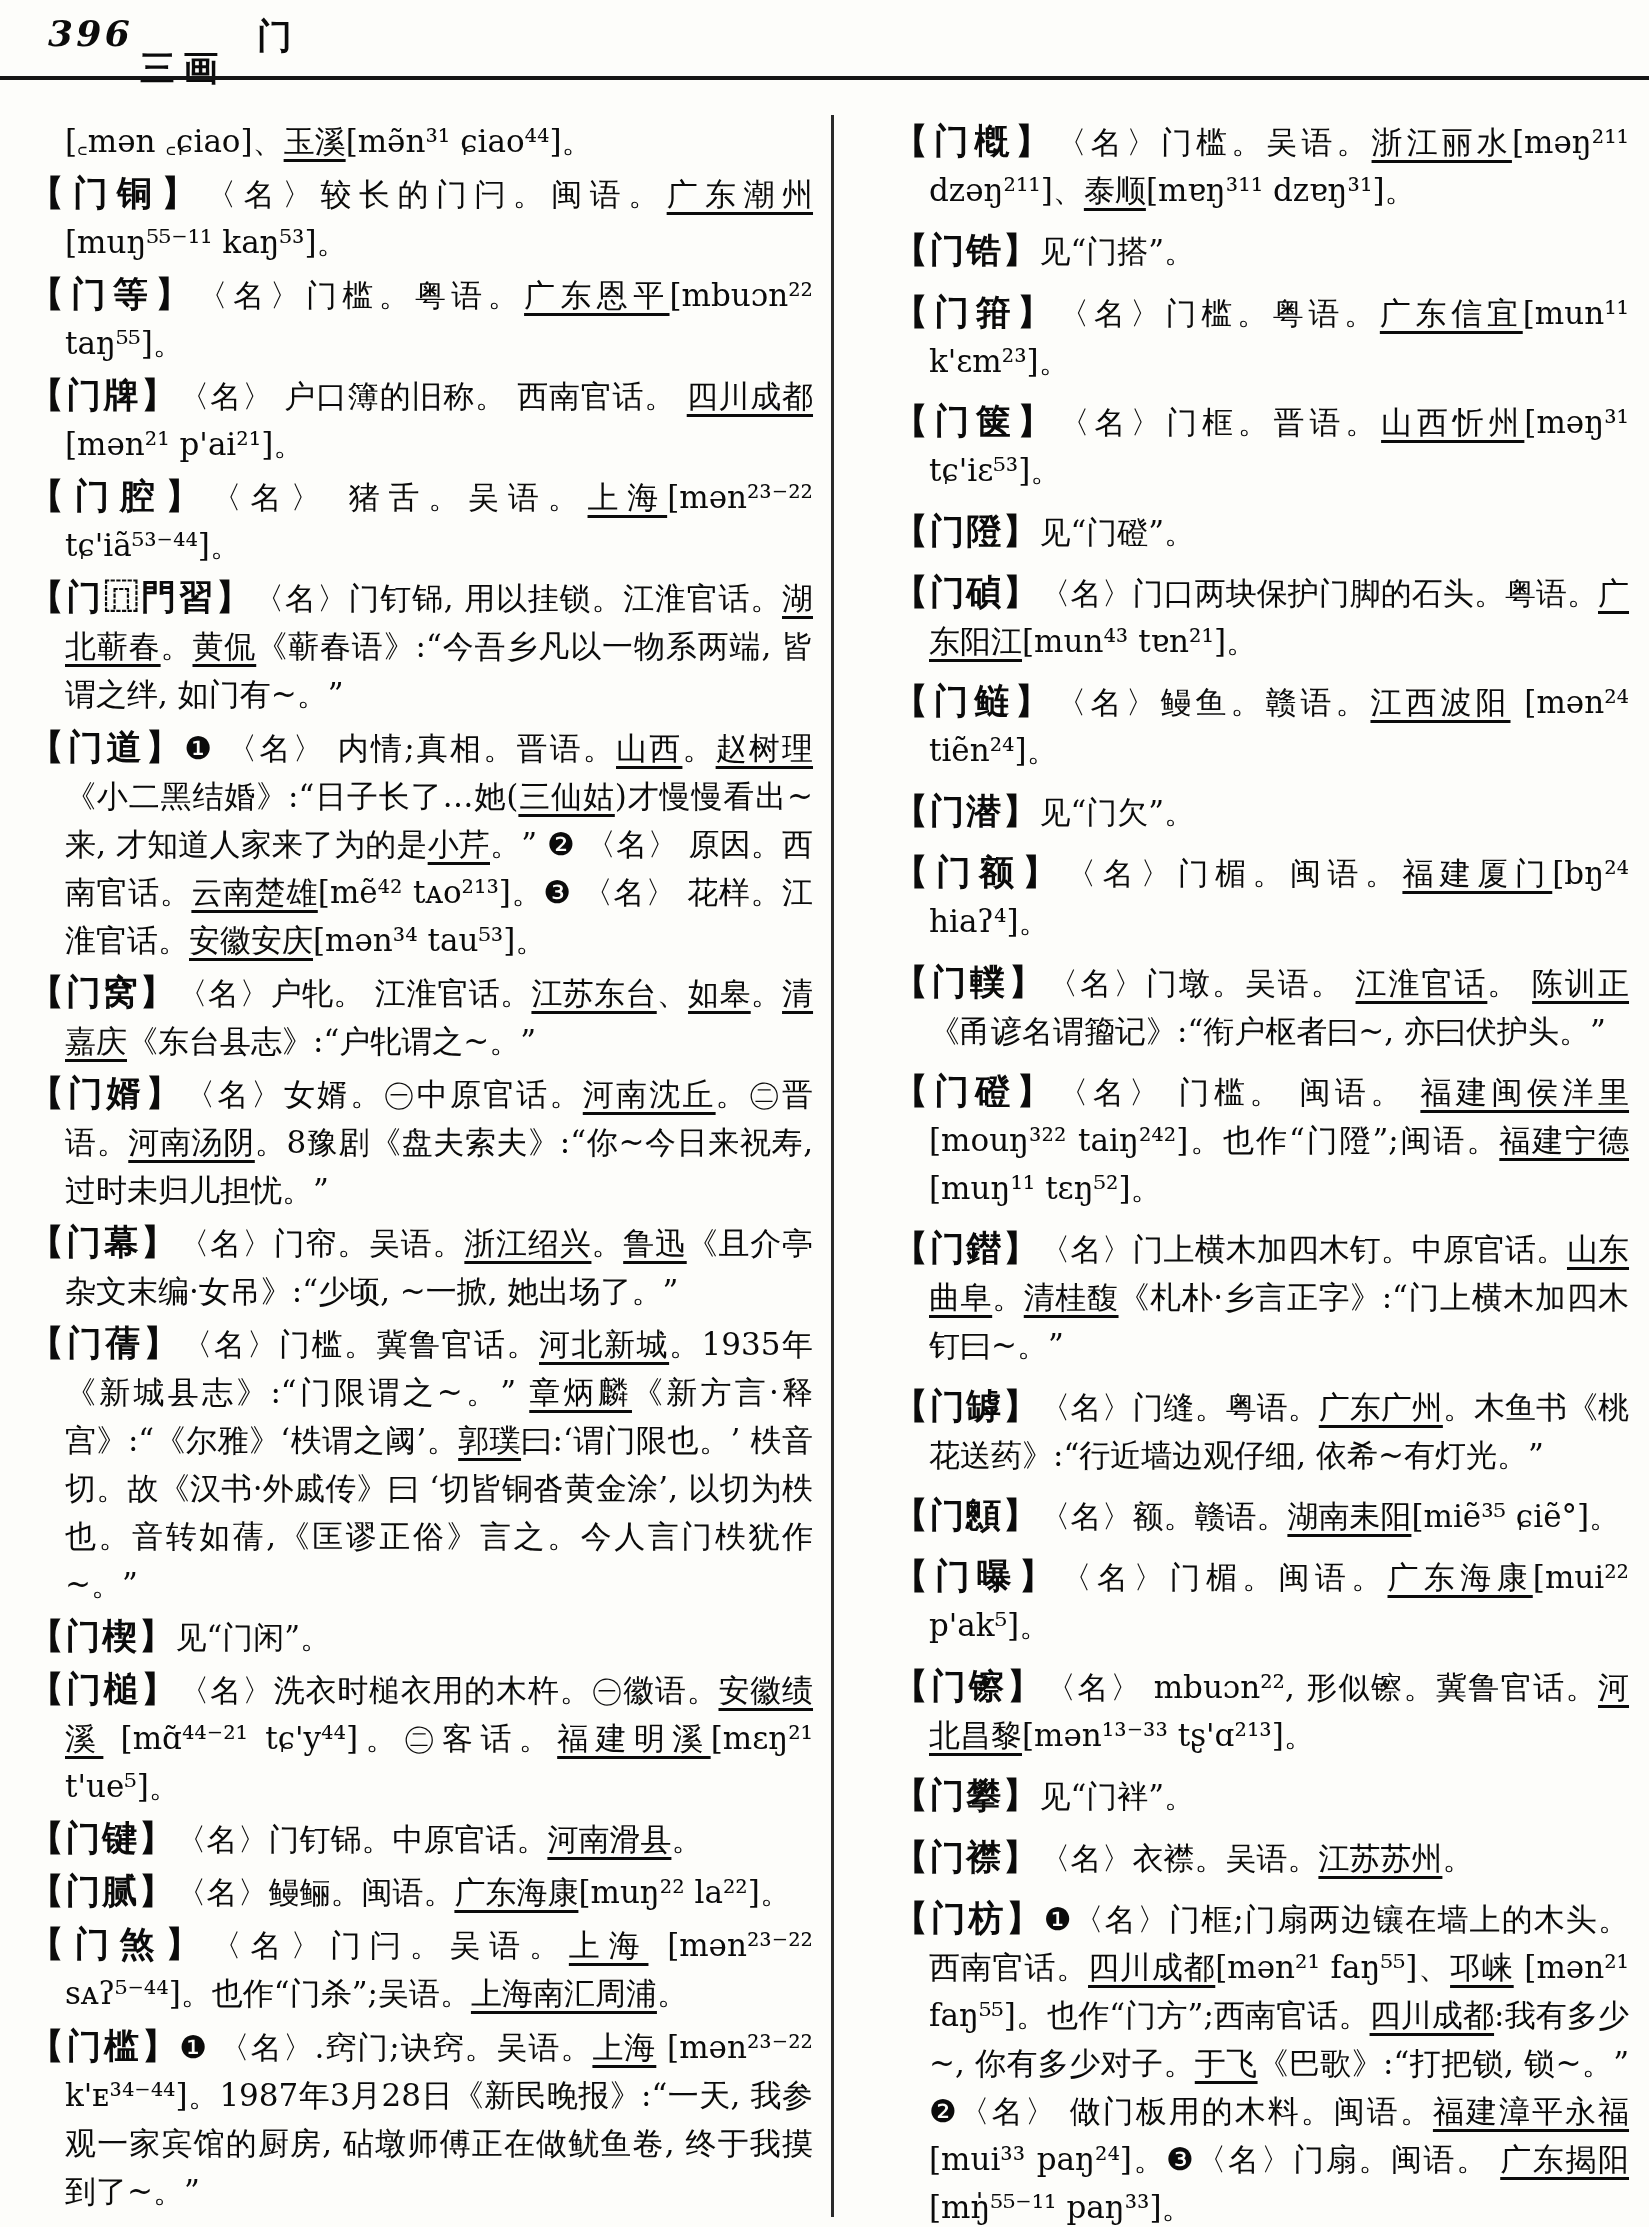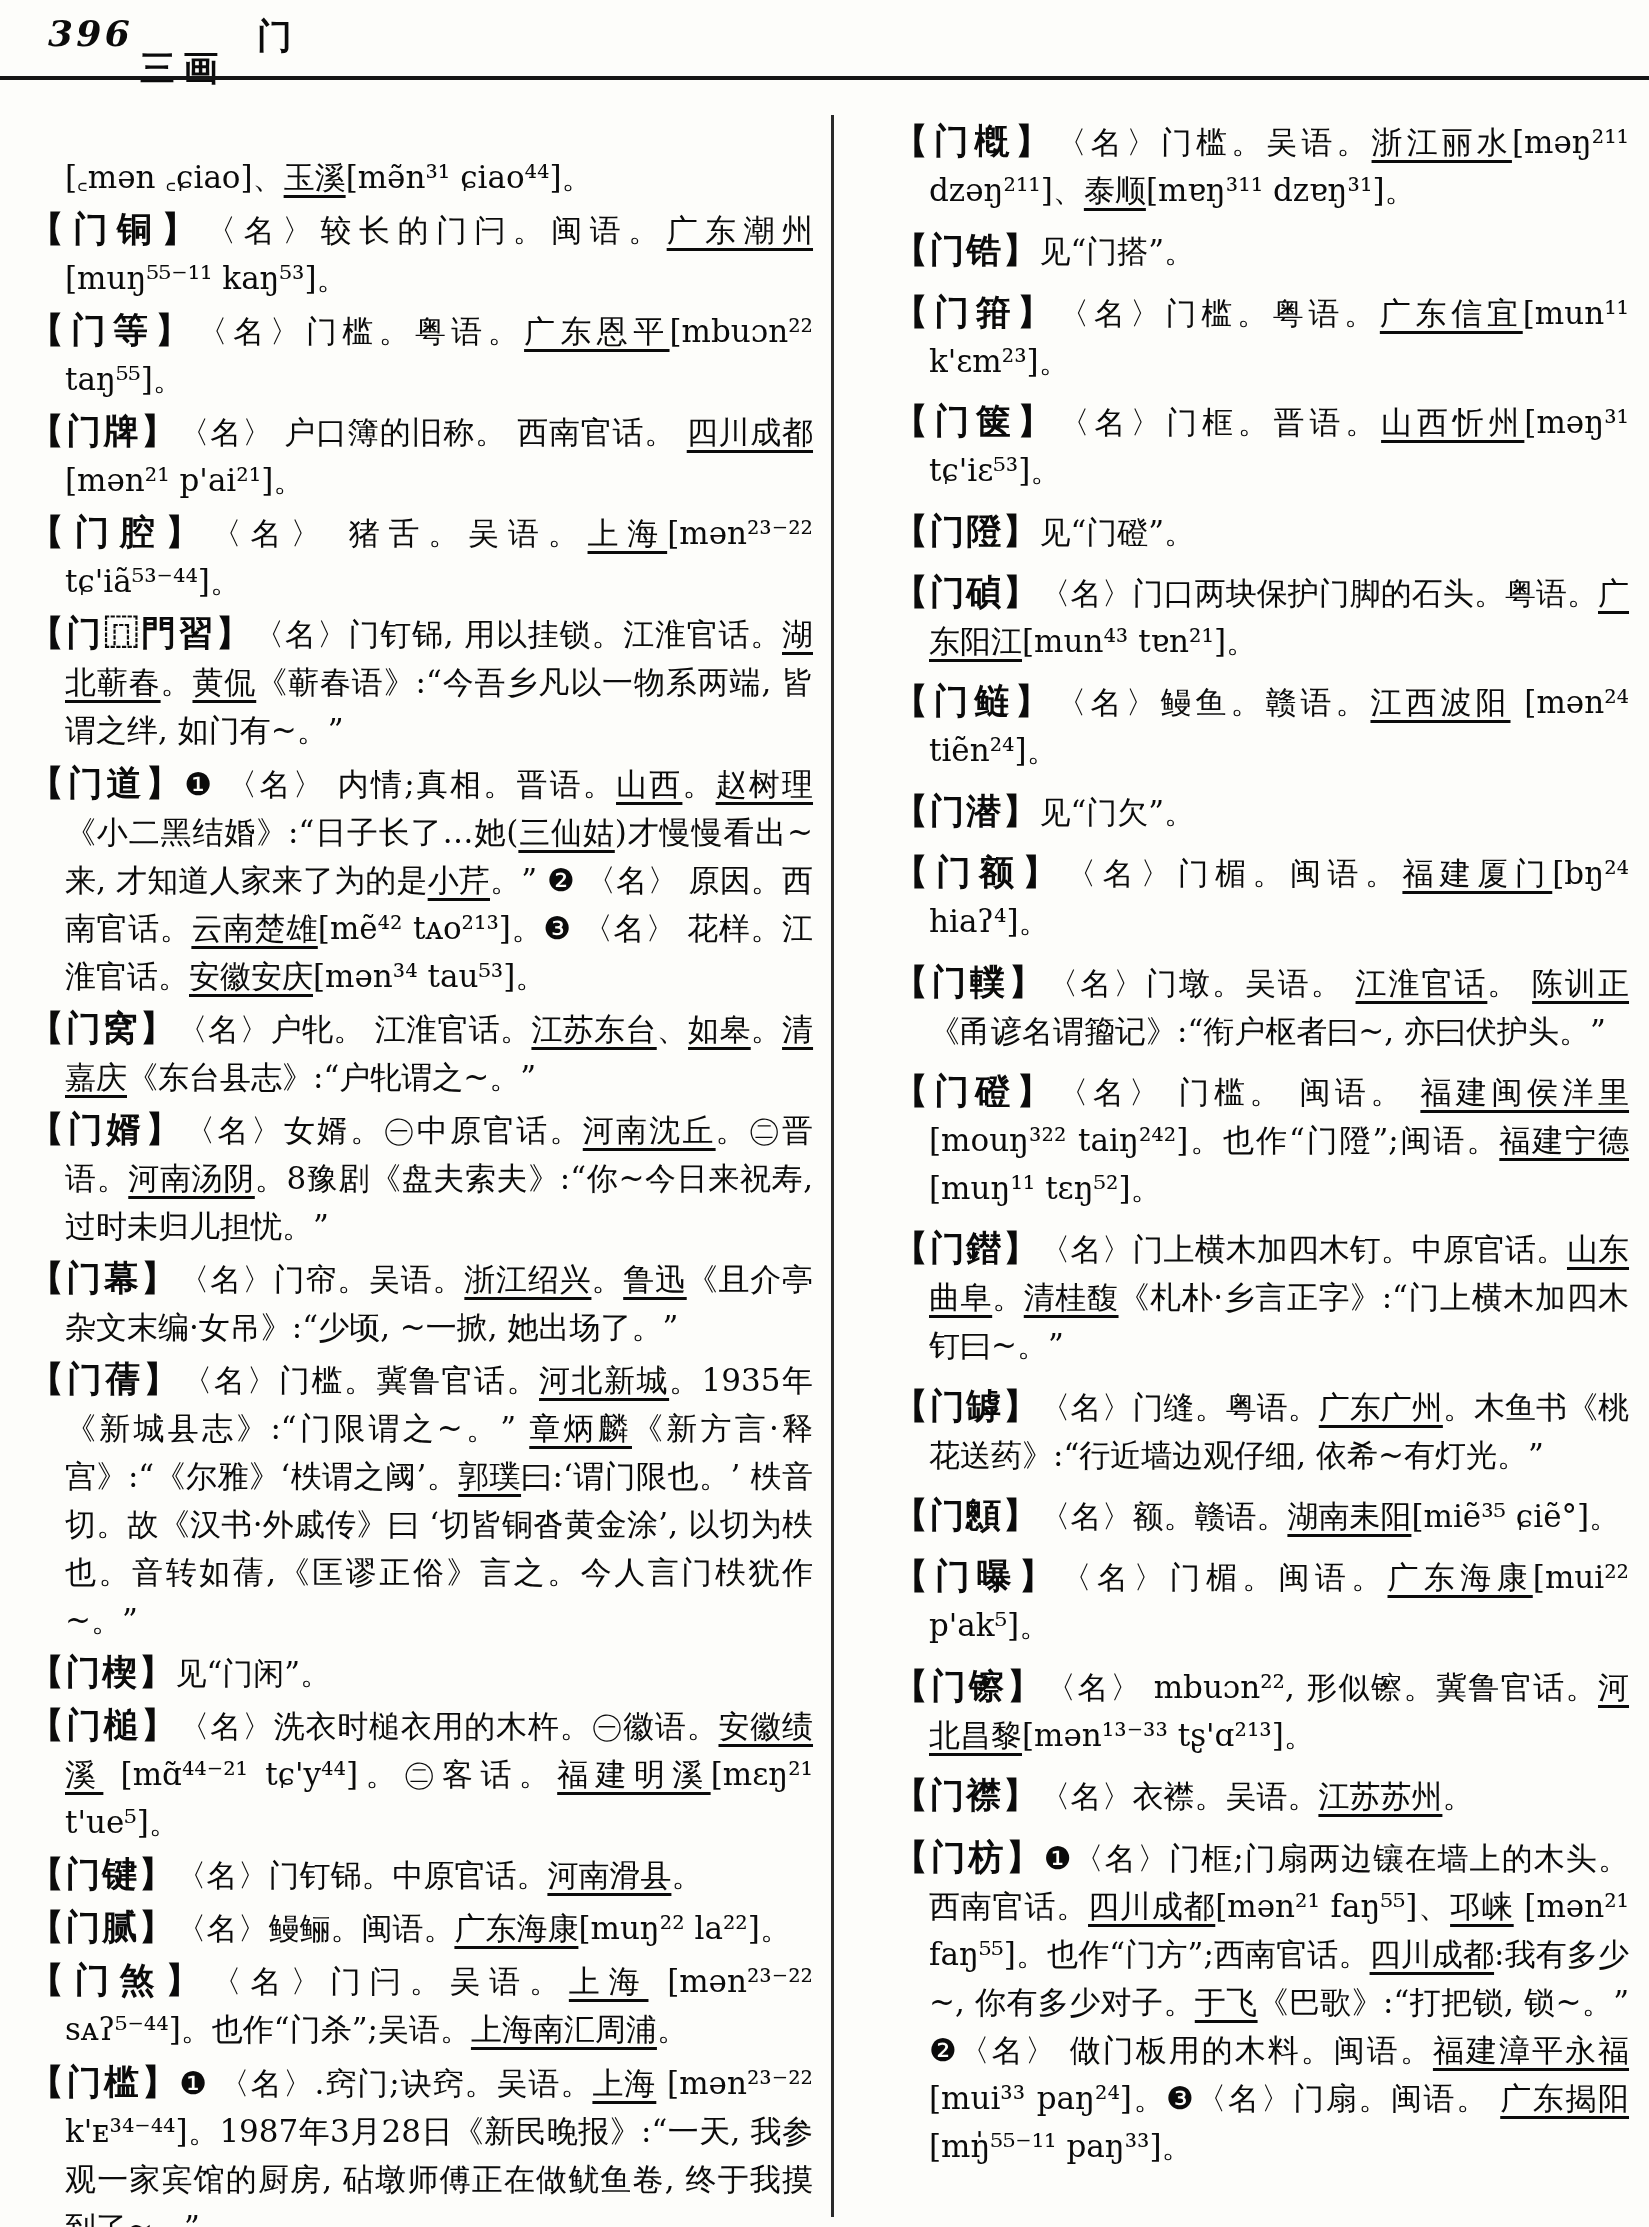--- a/index.html
+++ b/index.html
@@ -34,21 +34,21 @@
   }
   .col{
     position:absolute;top:117px;
     font-size:31px;line-height:48px;
     text-align:justify;
   }
   .col-left{left:29px;width:784px;}
   .col-right{left:854px;width:775px;}
   .entry{padding-left:36px;text-indent:-36px;margin:0 0 4.1px 0;}
   .col-right .entry{margin-bottom:12.4px;margin-left:39px;}
-  .entry.nohead{text-indent:0;margin-top:36px;}
+  .entry.nohead{text-indent:0;}
   .head{font-weight:700;font-size:35px;letter-spacing:1.6px;}
   .u{
     text-decoration:underline;
     text-decoration-thickness:2.5px;
     text-underline-offset:7.4px;
   }
 </style>
 </head>
 <body>
 
@@ -87,17 +87,18 @@
       <div class="entry"><span class="head">【门鲢】</span><span>〈名〉鳗鱼。赣语。</span><span class="u">江西波阳</span><span> [mən²⁴ tiẽn²⁴]。</span></div>
       <div class="entry"><span class="head">【门潜】</span><span>见“门欠”。</span></div>
       <div class="entry"><span class="head">【门额】</span><span>〈名〉门楣。闽语。</span><span class="u">福建厦门</span><span>[bŋ²⁴ hiaʔ⁴]。</span></div>
       <div class="entry"><span class="head">【门轐】</span><span>〈名〉门墩。吴语。 </span><span class="u">江淮官话</span><span>。 </span><span class="u">陈训正</span><span> 《甬谚名谓籀记》:“衔户枢者曰~, 亦曰伏护头。”</span></div>
       <div class="entry"><span class="head">【门磴】</span><span>〈名〉 门槛。 闽语。 </span><span class="u">福建闽侯洋里</span><span> [mouŋ³²² taiŋ²⁴²]。也作“门隥”;闽语。</span><span class="u">福建宁德</span><span>[muŋ¹¹ tɛŋ⁵²]。</span></div>
       <div class="entry"><span class="head">【门鐟】</span><span>〈名〉门上横木加四木钉。中原官话。</span><span class="u">山东曲阜</span><span>。</span><span class="u">清桂馥</span><span>《札朴·乡言正字》:“门上横木加四木钉曰~。”</span></div>
       <div class="entry"><span class="head">【门罅】</span><span>〈名〉门缝。粤语。</span><span class="u">广东广州</span><span>。木鱼书《桃花送药》:“行近墙边观仔细, 依希~有灯光。”</span></div>
       <div class="entry"><span class="head">【门顖】</span><span>〈名〉额。赣语。</span><span class="u">湖南耒阳</span><span>[miẽ³⁵ ɕiẽ°]。</span></div>
       <div class="entry"><span class="head">【门曝】</span><span>〈名〉门楣。闽语。</span><span class="u">广东海康</span><span>[mui²² p'ak⁵]。</span></div>
       <div class="entry"><span class="head">【门镲】</span><span>〈名〉 mbuɔn²², 形似镲。冀鲁官话。</span><span class="u">河北昌黎</span><span>[mən¹³⁻³³ tʂ'ɑ²¹³]。</span></div>
+      <div class="entry"><span class="head">【门攀】</span><span>见“门袢”。</span></div>
       <div class="entry"><span class="head">【门襟】</span><span>〈名〉衣襟。吴语。</span><span class="u">江苏苏州</span><span>。</span></div>
       <div class="entry"><span class="head">【门枋】</span><span>❶〈名〉门框;门扇两边镶在墙上的木头。西南官话。</span><span class="u">四川成都</span><span>[mən²¹ faŋ⁵⁵]、</span><span class="u">邛崃</span><span> [mən²¹ faŋ⁵⁵]。也作“门方”;西南官话。</span><span class="u">四川成都</span><span>:我有多少~, 你有多少对子。</span><span class="u">于飞</span><span>《巴歌》:“打把锁, 锁~。” ❷〈名〉 做门板用的木料。闽语。</span><span class="u">福建漳平永福</span><span>[mui³³ paŋ²⁴]。❸〈名〉门扇。闽语。 </span><span class="u">广东揭阳</span><span>[mŋ̍⁵⁵⁻¹¹ paŋ³³]。</span></div>
     </div>
 </div>
 
 
 </body></html>

